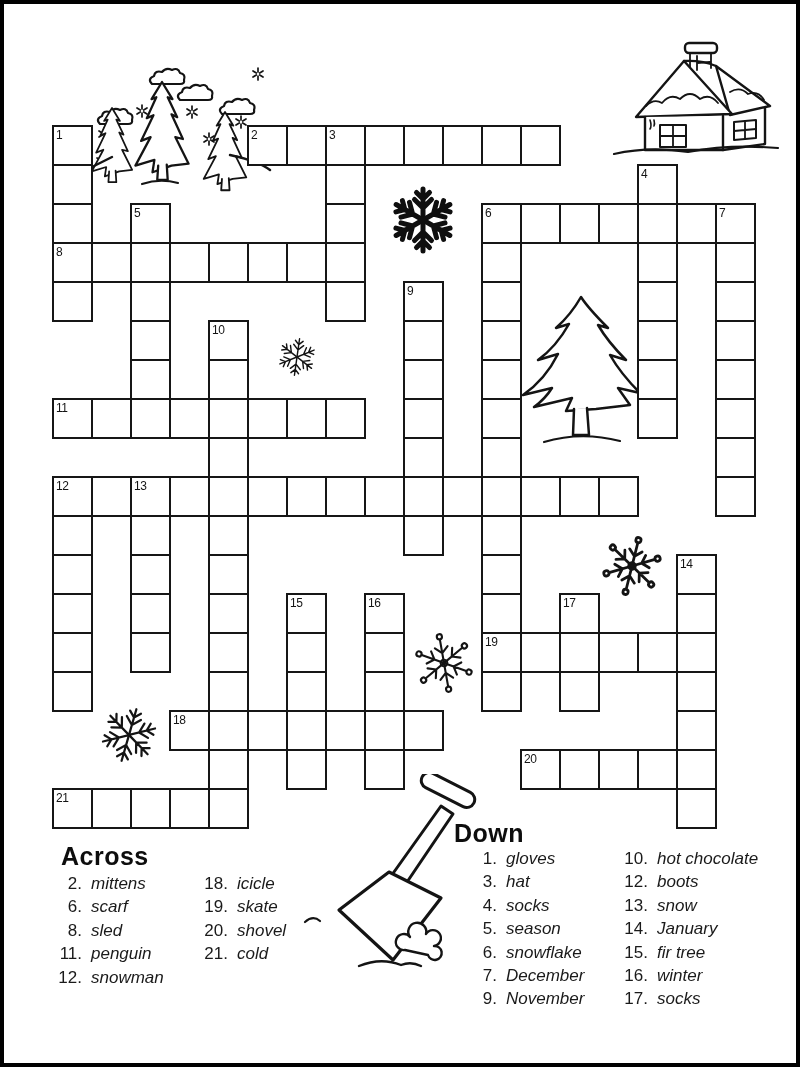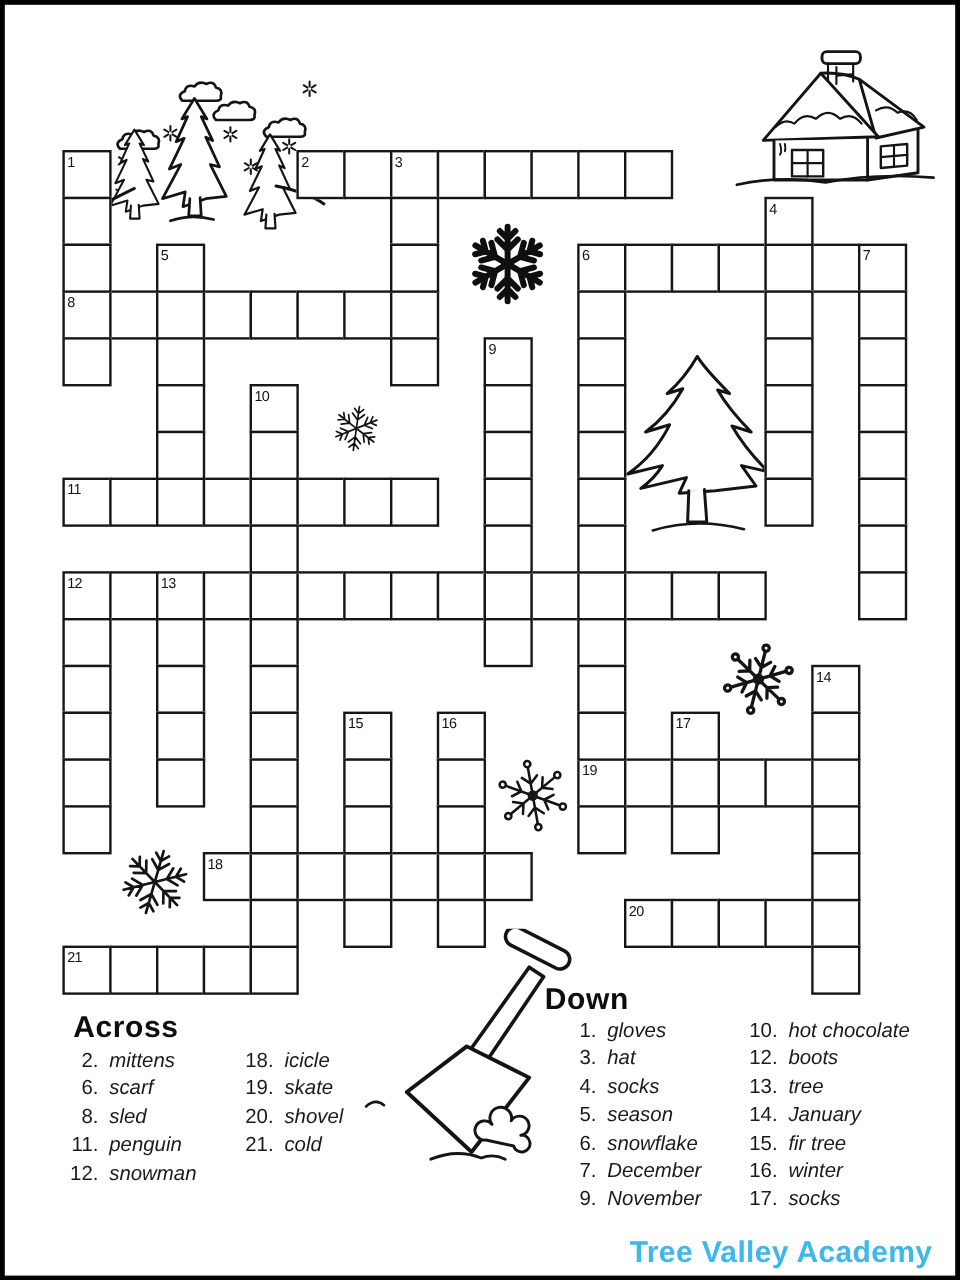--- a/index.html
+++ b/index.html
@@ -439,35 +439,34 @@
       <div class="clue-row">
         <span class="clue-num">10.</span>
         <span class="clue-txt">hot chocolate</span>
       </div>
       <div class="clue-row">
         <span class="clue-num">12.</span>
         <span class="clue-txt">boots</span>
       </div>
       <div class="clue-row">
         <span class="clue-num">13.</span>
-        <span class="clue-txt">tree</span>
+        <span class="clue-txt">snow</span>
       </div>
       <div class="clue-row">
         <span class="clue-num">14.</span>
         <span class="clue-txt">January</span>
       </div>
       <div class="clue-row">
         <span class="clue-num">15.</span>
         <span class="clue-txt">fir tree</span>
       </div>
       <div class="clue-row">
         <span class="clue-num">16.</span>
         <span class="clue-txt">winter</span>
       </div>
       <div class="clue-row">
         <span class="clue-num">17.</span>
         <span class="clue-txt">socks</span>
       </div>
     </div>
 
-  <div class="branding" style="color: rgb(62, 183, 234);">Tree Valley Academy</div>
 
 </div>
 
 </body></html>

